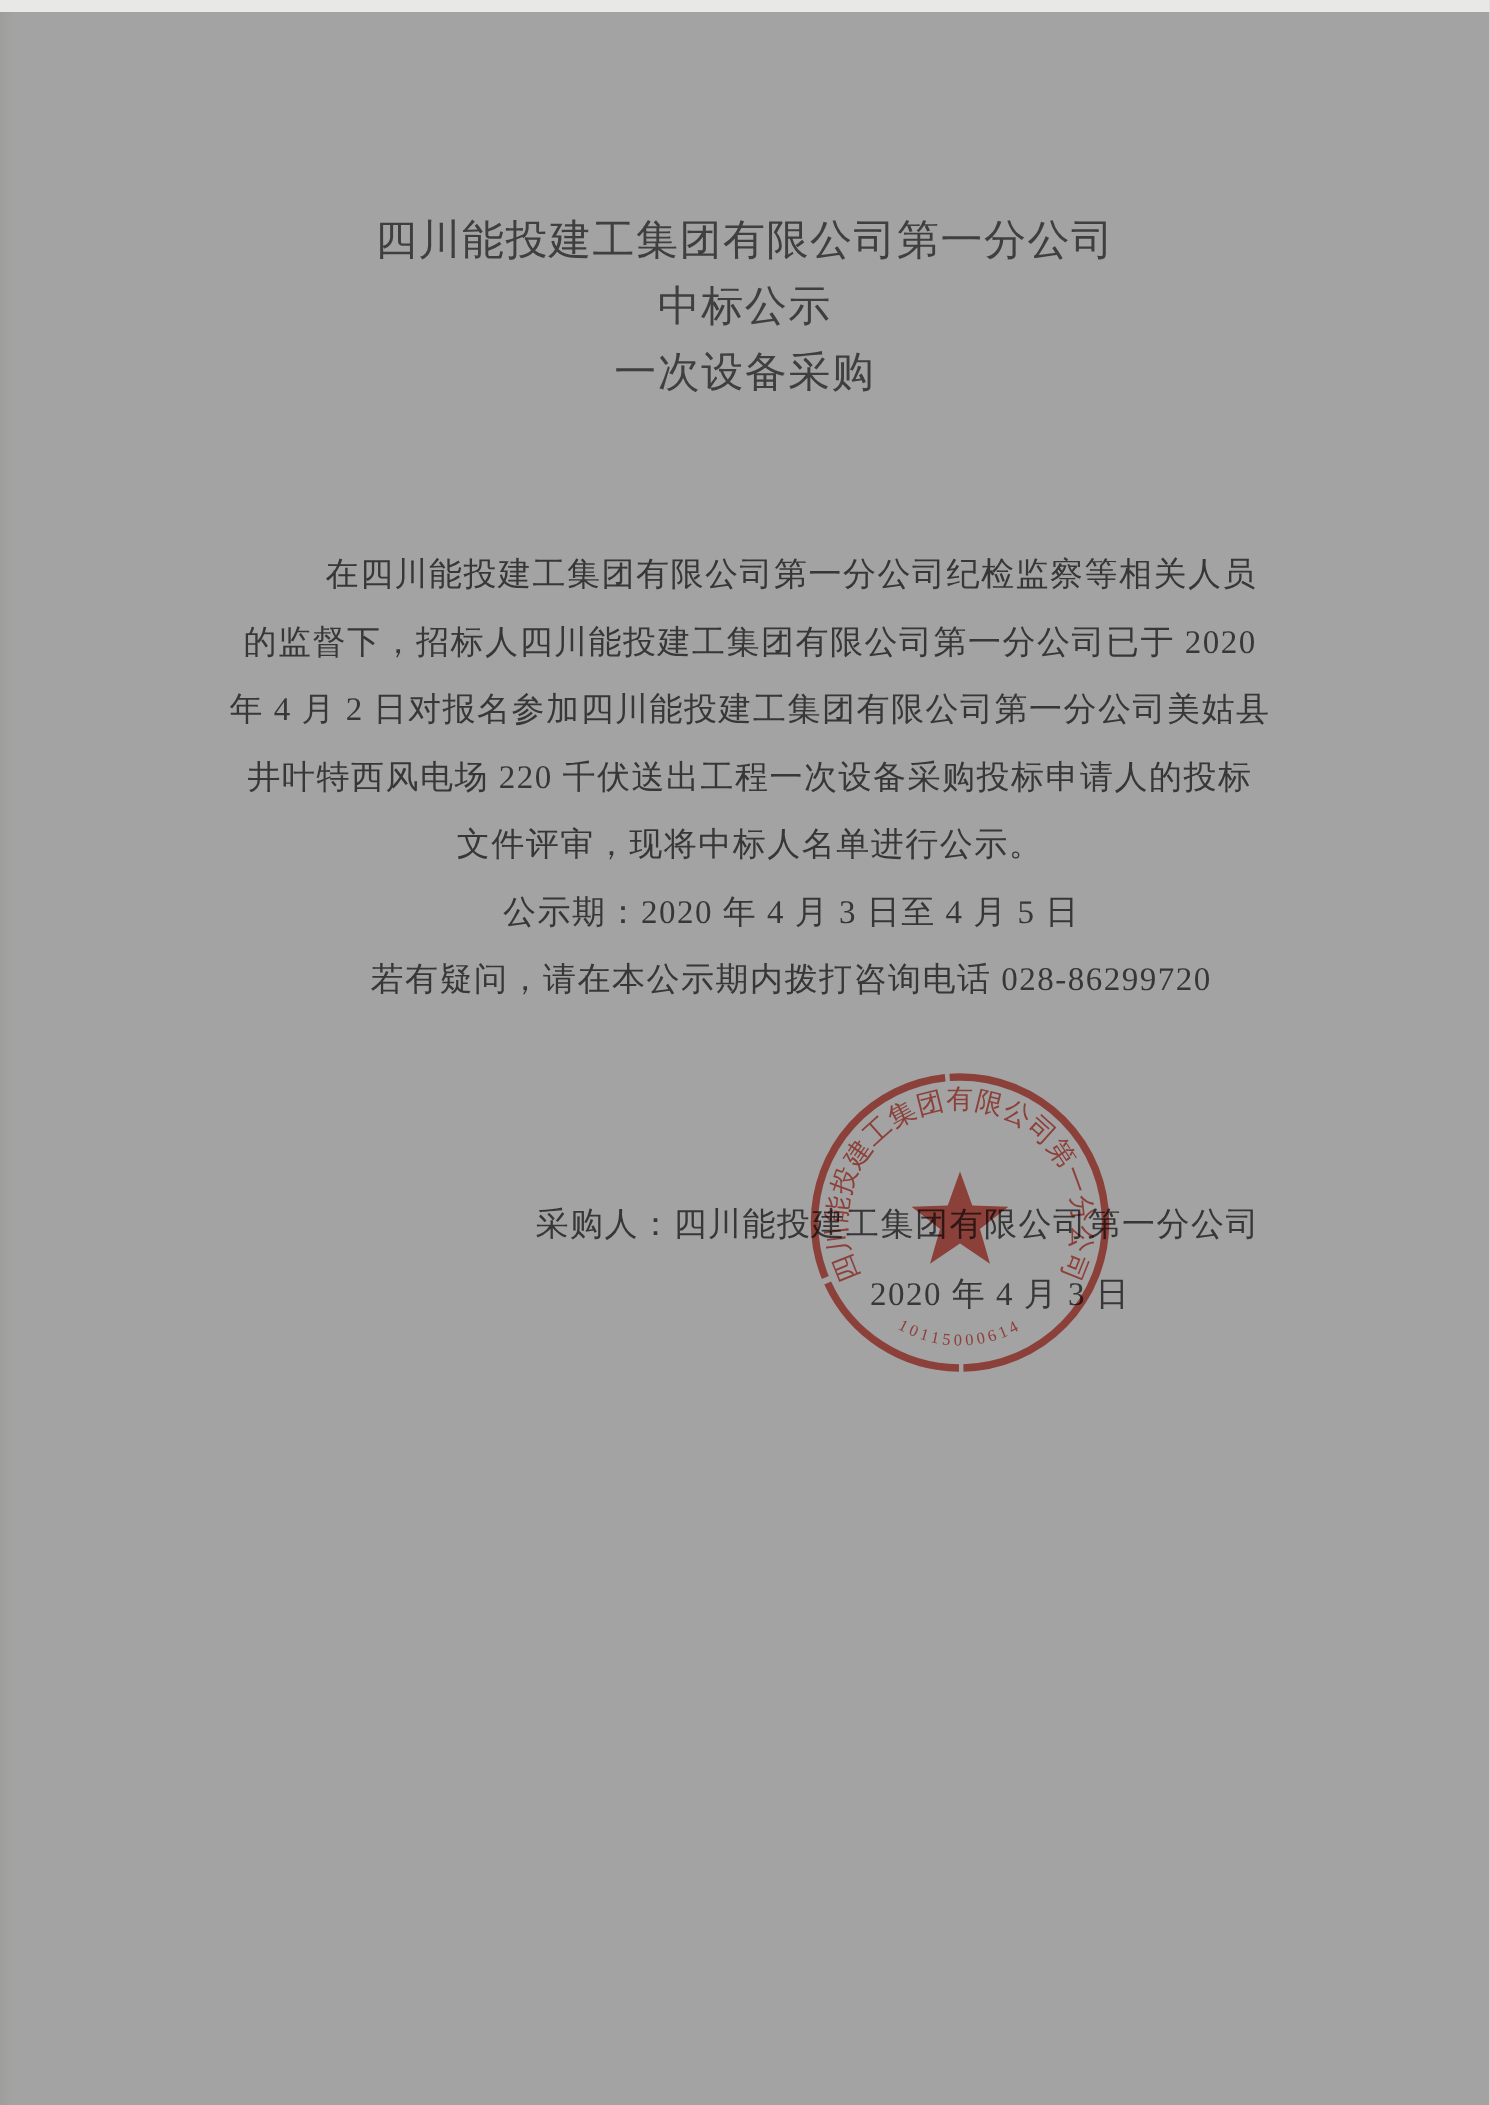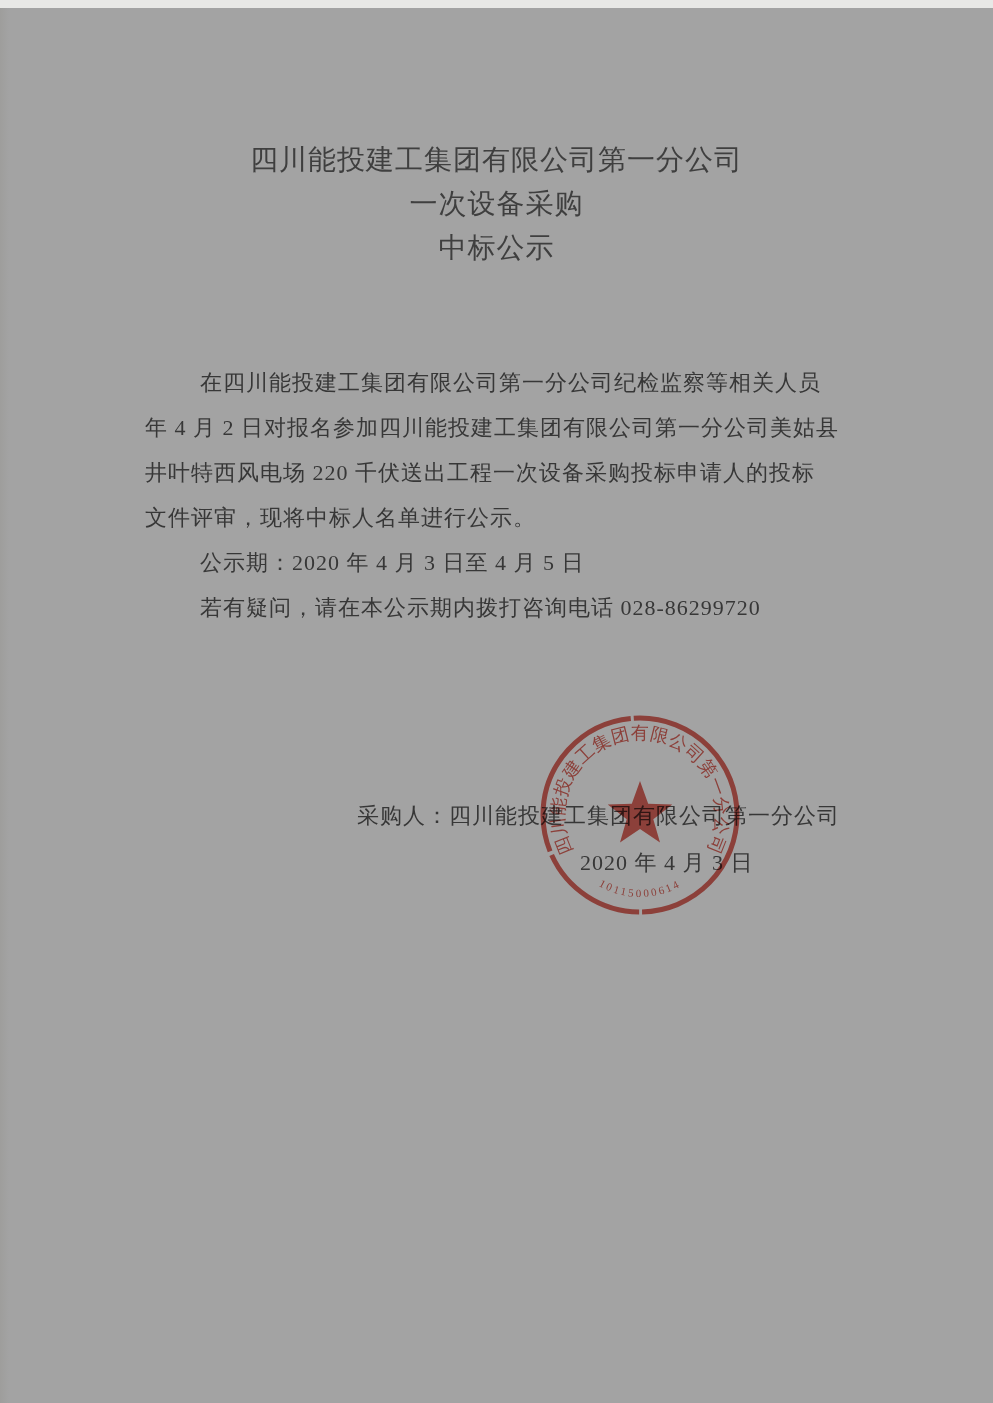--- a/index.html
+++ b/index.html
@@ -34,20 +34,21 @@
     letter-spacing: 1px;
     color: #3f3f3f;
   }
   .body-block {
     position: absolute;
     top: 352px; left: 145px; width: 710px;
     font-size: 22px;
     line-height: 45px;
     letter-spacing: 1px;
     color: #373737;
+    text-align: center;
   }
   .body-line { white-space: pre; }
   .indent { text-indent: 55px; }
   .sign-block {
     position: absolute;
     top: 785px; left: 0; width: 100%;
     font-size: 22px;
     line-height: 45px;
     letter-spacing: 1px;
     color: #373737;
@@ -71,26 +72,27 @@
 </style>
 </head>
 <body>
 
 <div class="page">
   <div class="scan-edge-left"></div>
   <div class="scan-edge-bottom"></div>
 
   <div class="title-block">
     <div>四川能投建工集团有限公司第一分公司</div>
+    <div>中标公示</div>
     <div>一次设备采购</div>
-    <div>中标公示</div>
   </div>
 
   <div class="body-block">
     <div class="body-line indent">在四川能投建工集团有限公司第一分公司纪检监察等相关人员</div>
+    <div class="body-line">的监督下，招标人四川能投建工集团有限公司第一分公司已于 2020</div>
     <div class="body-line">年 4 月 2 日对报名参加四川能投建工集团有限公司第一分公司美姑县</div>
     <div class="body-line">井叶特西风电场 220 千伏送出工程一次设备采购投标申请人的投标</div>
     <div class="body-line">文件评审，现将中标人名单进行公示。</div>
     <div class="body-line indent">公示期：2020 年 4 月 3 日至 4 月 5 日</div>
     <div class="body-line indent">若有疑问，请在本公示期内拨打咨询电话 028-86299720</div>
   </div>
 
   <div class="sign-block">
     <div class="purchaser-line">采购人：四川能投建工集团有限公司第一分公司</div>
     <div class="date-line">2020 年 4 月 3 日</div>

